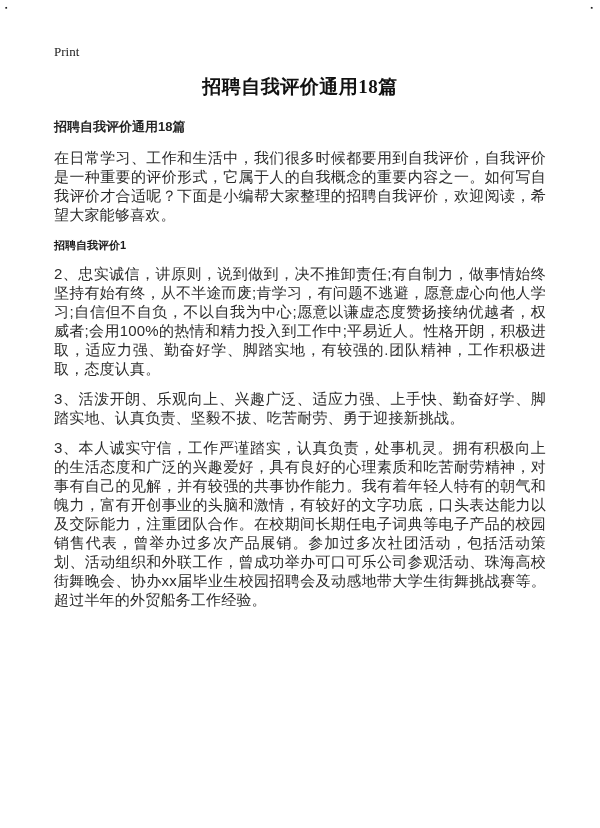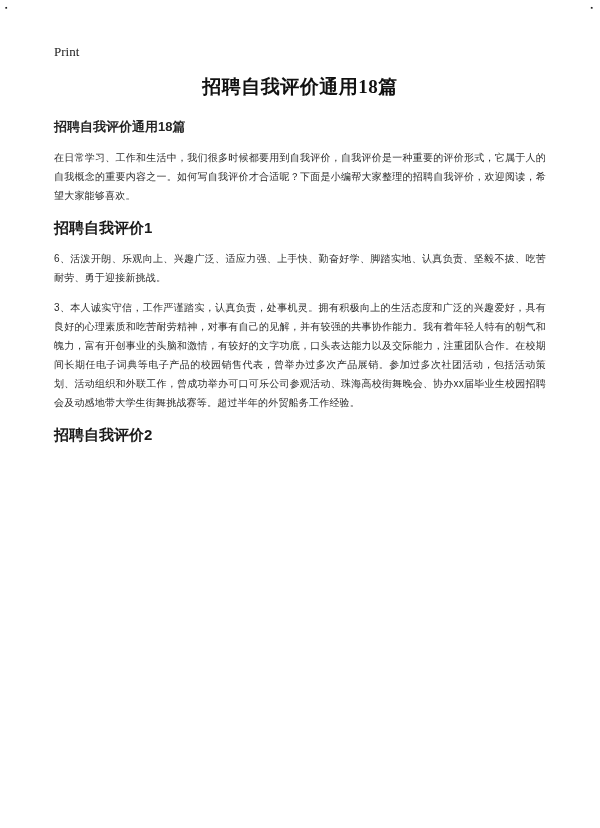--- a/index.html
+++ b/index.html
@@ -46,29 +46,29 @@
     letter-spacing: 0.5px;
   }
   .doc-subtitle {
     margin: 0 0 12px 0;
     font-size: 13px;
     font-weight: 600;
     color: #262626;
   }
   .para {
     margin: 0 0 11px 0;
-    font-size: 10px;
+    font-size: 15px;
     line-height: 19px;
     text-align: justify;
     color: #2b2b2b;
     letter-spacing: 0.2px;
   }
   .section-heading {
     margin: 14px 0 11px 0;
-    font-size: 15px;
+    font-size: 11px;
     font-weight: 700;
     color: #1a1a1a;
   }
 </style>
 </head>
 <body>
 
 <span class="corner-mark left">▪</span>
 <span class="corner-mark right">▪</span>
 
@@ -78,22 +78,22 @@
 
   <h1 class="doc-title">招聘自我评价通用18篇</h1>
 
   <p class="doc-subtitle">招聘自我评价通用18篇</p>
 
   <p class="para">在日常学习、工作和生活中，我们很多时候都要用到自我评价，自我评价是一种重要的评价形式，它属于人的自我概念的重要内容之一。如何写自我评价才合适呢？下面是小编帮大家整理的招聘自我评价，欢迎阅读，希望大家能够喜欢。</p>
 
   <h2 class="section-heading">招聘自我评价1</h2>
 
 
+  <p class="para">2、忠实诚信，讲原则，说到做到，决不推卸责任;有自制力，做事情始终坚持有始有终，从不半途而废;肯学习，有问题不逃避，愿意虚心向他人学习;自信但不自负，不以自我为中心;愿意以谦虚态度赞扬接纳优越者，权威者;会用100%的热情和精力投入到工作中;平易近人。性格开朗，积极进取，适应力强、勤奋好学、脚踏实地，有较强的.团队精神，工作积极进取，态度认真。</p>
 
-  <p class="para">6、活泼开朗、乐观向上、兴趣广泛、适应力强、上手快、勤奋好学、脚踏实地、认真负责、坚毅不拔、吃苦耐劳、勇于迎接新挑战。</p>
+  <p class="para">3、活泼开朗、乐观向上、兴趣广泛、适应力强、上手快、勤奋好学、脚踏实地、认真负责、坚毅不拔、吃苦耐劳、勇于迎接新挑战。</p>
 
 
   <p class="para">3、本人诚实守信，工作严谨踏实，认真负责，处事机灵。拥有积极向上的生活态度和广泛的兴趣爱好，具有良好的心理素质和吃苦耐劳精神，对事有自己的见解，并有较强的共事协作能力。我有着年轻人特有的朝气和魄力，富有开创事业的头脑和激情，有较好的文字功底，口头表达能力以及交际能力，注重团队合作。在校期间长期任电子词典等电子产品的校园销售代表，曾举办过多次产品展销。参加过多次社团活动，包括活动策划、活动组织和外联工作，曾成功举办可口可乐公司参观活动、珠海高校街舞晚会、协办xx届毕业生校园招聘会及动感地带大学生街舞挑战赛等。超过半年的外贸船务工作经验。</p>
 
-  <h2 class="section-heading">招聘自我评价2</h2>
 
 
 </div>
 
 </body></html>

